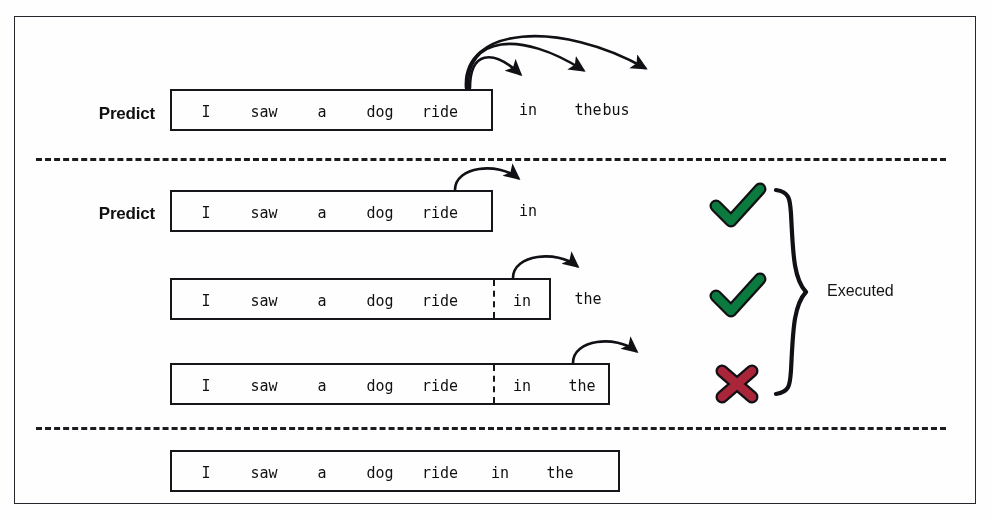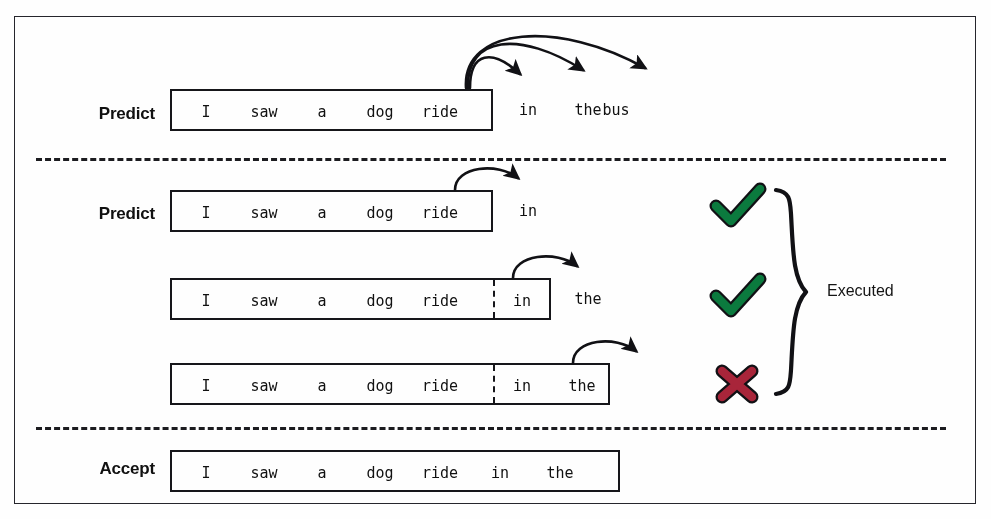--- a/index.html
+++ b/index.html
@@ -38,21 +38,20 @@
         font-family:"Liberation Sans",sans-serif;}
 </style>
 </head>
 <body>
 
 <div id="figure">
   <div id="frame"></div>
 
   <div class="stage-label" style="left:35px;top:104px;">Predict</div>
   <div class="stage-label" style="left:35px;top:204px;">Predict</div>
-  <div class="stage-label" style="left:35px;top:459px;">Accept</div>
 
   <div class="sep" style="left:36px;top:158px;width:910px;"></div>
   <div class="sep" style="left:36px;top:427px;width:910px;"></div>
 
   <div class="tokbox" style="left:170px;top:89px;width:323px;">
     <div class="tok" style="left:6px;">I</div>
     <div class="tok" style="left:64px;">saw</div>
     <div class="tok" style="left:122px;">a</div>
     <div class="tok" style="left:180px;">dog</div>
     <div class="tok" style="left:240px;">ride</div>

